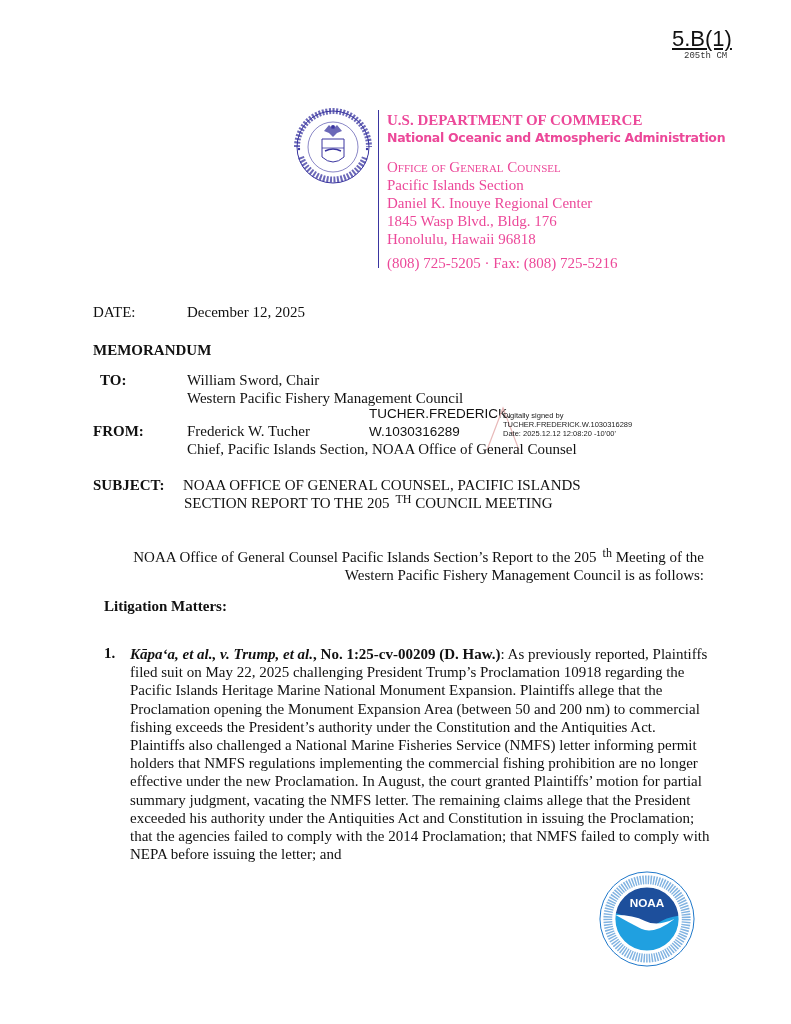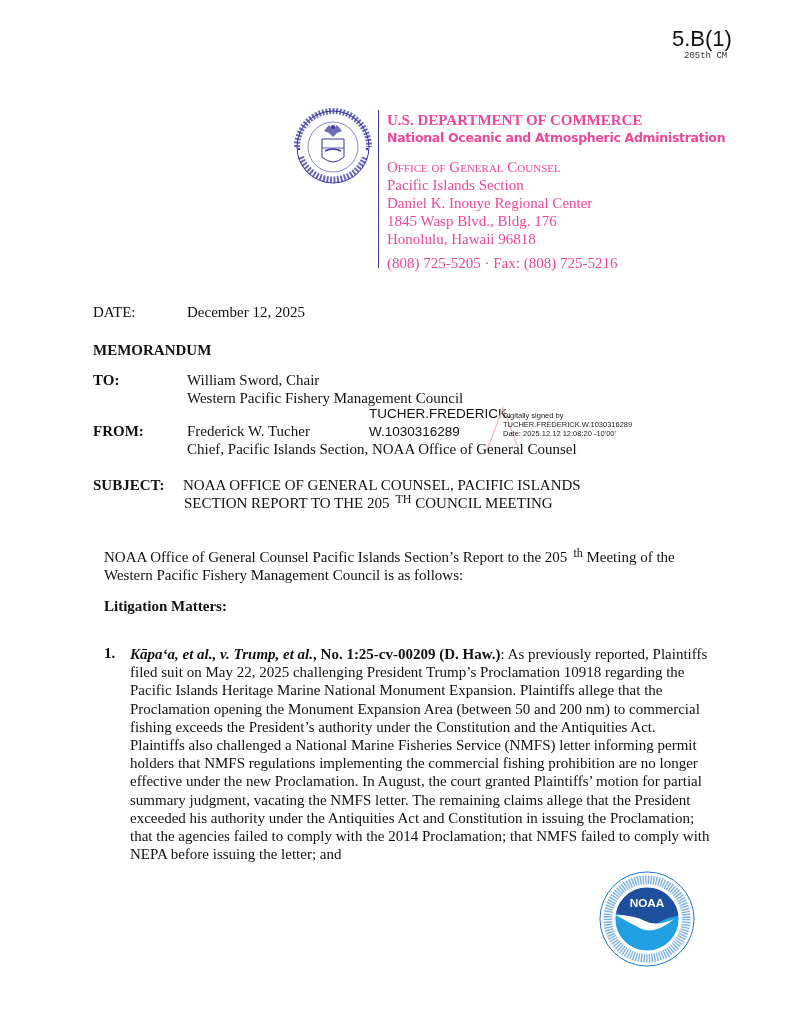--- a/index.html
+++ b/index.html
@@ -1,18 +1,18 @@
 <!DOCTYPE html>
 <html><head>
   <meta charset="utf-8">
   <style>
     html, body { margin: 0; padding: 0; background: #ffffff; }
     body { width: 791px; height: 1024px; position: relative; overflow: hidden; font-family: "Liberation Serif", serif; color: #111; }
     .abs { position: absolute; }
-    .agenda-num { left: 672px; top: 26px; font-family: "Liberation Sans", sans-serif; font-size: 22px; color: #111; }
+    .agenda-num { left: 672px; top: 26px; font-family: "Liberation Sans", sans-serif; font-size: 22px; color: #111; text-decoration: underline; }
     .agenda-sub { left: 684px; top: 51px; font-family: Liberation Mono, monospace; font-size: 9px; color: #333; }
     .seal { left: 291px; top: 107px; width: 84px; height: 80px; }
     .lh-rule { left: 378px; top: 110px; width: 1px; height: 158px; background: #3a35a0; }
     .lh { left: 387px; color: #ec4899; white-space: nowrap; }
     .lh-dept { top: 112px; font-family: "Liberation Serif", serif; font-weight: bold; font-size: 15px; }
     .lh-noaa { top: 130px; font-family: "DejaVu Sans", sans-serif; font-weight: bold; font-size: 12.5px; letter-spacing: -0.3px; text-align: center; }
     .lh-line { font-size: 15px; }
     .lh-ogc { top: 159px; font-variant: small-caps; }
     .lh-pis { top: 177px; }
     .lh-dkirc { top: 195px; }
@@ -58,21 +58,21 @@
 <div class="abs lh lh-line lh-dkirc">Daniel K. Inouye Regional Center</div>
 <div class="abs lh lh-line lh-addr">1845 Wasp Blvd., Bldg. 176</div>
 <div class="abs lh lh-line lh-city">Honolulu, Hawaii 96818</div>
 <div class="abs lh lh-line lh-phone">(808) 725-5205 · Fax: (808) 725-5216</div>
 
 <div class="abs txt" style="left:93px; top:304px;">DATE:</div>
 <div class="abs txt" style="left:187px; top:304px;">December 12, 2025</div>
 
 <div class="abs txt b" style="left:93px; top:342px;">MEMORANDUM</div>
 
-<div class="abs txt b" style="left:93px; top:372px;">TO:</div>
+<div class="abs txt b" style="left:100px; top:372px;">TO:</div>
 <div class="abs txt" style="left:187px; top:372px;">William Sword, Chair</div>
 <div class="abs txt" style="left:187px; top:390px;">Western Pacific Fishery Management Council</div>
 
 <div class="abs sig-big" style="left:369px; top:406px;">TUCHER.FREDERICK.</div>
 <div class="abs sig-big" style="left:369px; top:424px;">W.1030316289</div>
 <svg class="abs sig-mark" viewBox="0 0 40 50">
   <path d="M4 46 L20 4 L36 46" fill="none" stroke="#e8b9b9" stroke-width="1.2"></path>
 </svg>
 <div class="abs sig-small" style="left:503px; top:411px;">
   <div>Digitally signed by</div>
@@ -81,21 +81,21 @@
 </div>
 
 <div class="abs txt b" style="left:93px; top:423px;">FROM:</div>
 <div class="abs txt" style="left:187px; top:423px;">Frederick W. Tucher</div>
 <div class="abs txt" style="left:187px; top:441px;">Chief, Pacific Islands Section, NOAA Office of General Counsel</div>
 
 <div class="abs txt b" style="left:93px; top:477px;">SUBJECT:</div>
 <div class="abs txt" style="left:183px; top:477px;">NOAA OFFICE OF GENERAL COUNSEL, PACIFIC ISLANDS</div>
 <div class="abs txt" style="left:184px; top:495px;"><span>SECTION REPORT TO THE 205</span><sup>TH</sup><span> COUNCIL MEETING</span></div>
 
-<div class="abs para" style="top:548px;"><span>NOAA Office of General Counsel Pacific Islands Section’s Report to the 205</span><sup>th</sup><span> Meeting of the Western Pacific Fishery Management Council is as follows:</span></div>
+<div class="abs para" style="top:548px;text-align:right;"><span>NOAA Office of General Counsel Pacific Islands Section’s Report to the 205</span><sup>th</sup><span> Meeting of the Western Pacific Fishery Management Council is as follows:</span></div>
 
 <div class="abs txt b" style="left:104px; top:598px;">Litigation Matters:</div>
 
 <div class="abs item-num" style="top:645px;">1.</div>
 <div class="abs item" style="top:645px;"><b><i>Kāpaʻa, et al., v. Trump, et al.</i><span>, No. 1:25-cv-00209 (D. Haw.)</span></b><span>: As previously reported, Plaintiffs filed suit on May 22, 2025 challenging President Trump’s Proclamation 10918 regarding the Pacific Islands Heritage Marine National Monument Expansion. Plaintiffs allege that the Proclamation opening the Monument Expansion Area (between 50 and 200 nm) to commercial fishing exceeds the President’s authority under the Constitution and the Antiquities Act. Plaintiffs also challenged a National Marine Fisheries Service (NMFS) letter informing permit holders that NMFS regulations implementing the commercial fishing prohibition are no longer effective under the new Proclamation. In August, the court granted Plaintiffs’ motion for partial summary judgment, vacating the NMFS letter. The remaining claims allege that the President exceeded his authority under the Antiquities Act and Constitution in issuing the Proclamation; that the agencies failed to comply with the 2014 Proclamation; that NMFS failed to comply with NEPA before issuing the letter; and</span></div>
 
 <svg class="abs noaa-logo" viewBox="0 0 100 100">
   <defs>
     <clipPath id="inner">
         <circle cx="50" cy="50" r="33"></circle>

